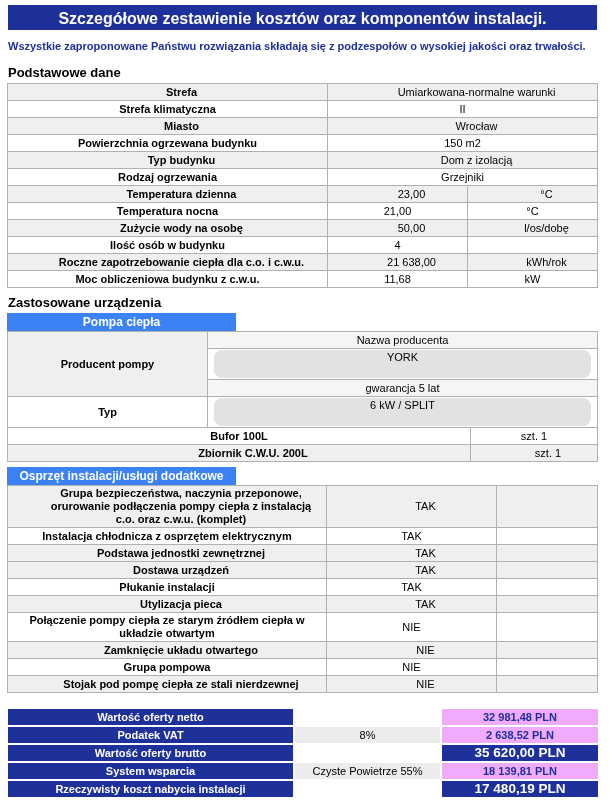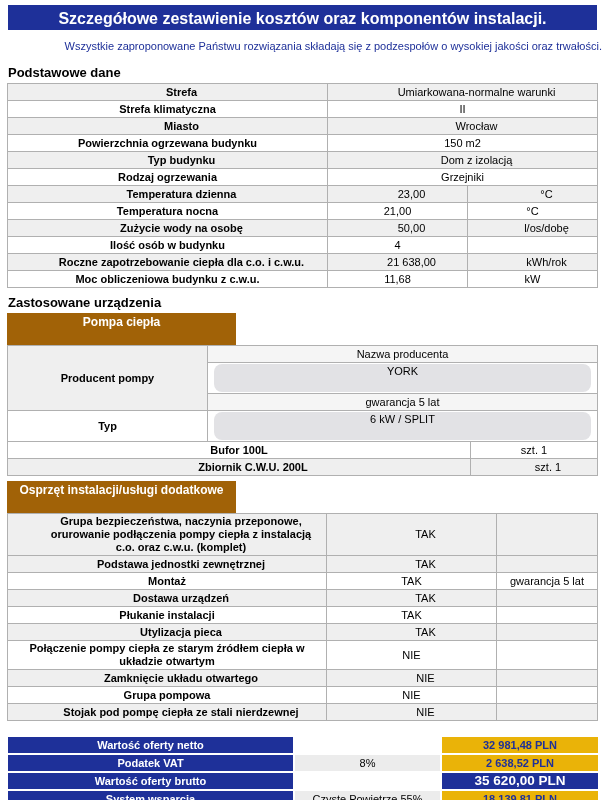--- a/index.html
+++ b/index.html
@@ -7,39 +7,39 @@
   body {
     width:610px; height:800px; background:#fff;
     font-family:"Liberation Sans","DejaVu Sans",sans-serif; color:#000;
     overflow:hidden;
   }
   .title-bar {
     margin:5px 13px 0 8px; height:25px; background:#1E3099; color:#fff;
     font-size:16px; font-weight:bold; text-align:center; line-height:27px;
   }
   .subtitle {
-    margin:10px 8px 0 8px; text-align:right; color:#1E3099;
-    font-weight:normal; font-size:11px;
+    margin:10px 8px 0 8px; text-align:left; color:#1E3099;
+    font-weight:bold; font-size:11px;
   }
   .sec-heading { margin:13px 0 3px 8px; font-size:13px; font-weight:bold; }
   .sec-heading.tight { margin-top:7px; }
 
   table.grid { border-collapse:collapse; margin-left:7px; table-layout:fixed; }
   table.grid td {
     border:1px solid #b0b0b0; font-size:11px; text-align:center;
     padding:1px 4px; height:17px; line-height:13px; overflow:hidden;
   }
   td.lbl { font-weight:bold; }
   tr.g td, td.g { background:#efefef;padding-left:32px; }
   td.soft { background:#f5f5f5; }
   td.h3 { height:46px; }
   td.h2 { height:31px; }
 
   .bar {
-    margin:3px 0 0 7px; width:229px; height:32px; background:#a16207;
+    margin:3px 0 0 7px; width:229px; height:18px; background:#3b82f6;
     color:#fff; font-weight:bold; font-size:12px; text-align:center;
     line-height:18px;
   }
   .bar.gap { margin-top:5px; }
 
   .pill {
     background:#e2e2e5; border-radius:8px; height:28px; line-height:14px;
     margin:0 2px; font-size:11px;
   }
 
@@ -47,21 +47,21 @@
     border-collapse:separate; border-spacing:2px; margin:14px 0 0 6px;
     table-layout:fixed;
   }
   table.summary td {
     font-size:11px; height:16px; text-align:center; padding:0 4px;
     line-height:16px; overflow:hidden;
   }
   td.sum-label { background:#1E3099; color:#fff; font-weight:bold; }
   td.sum-detail { background:#fff; }
   td.sum-detail.g2 { background:#ececec; }
-  td.sum-value { background:#eab308; color:#1E3099; font-weight:bold; }
+  td.sum-value { background:#f0abfc; color:#1E3099; font-weight:bold; }
   td.sum-value.hl { background:#1E3099; color:#fff; font-size:13.5px; }
 </style>
 </head>
 <body>
 
 <div class="title-bar">Szczegółowe zestawienie kosztów oraz komponentów instalacji.</div>
 <div class="subtitle">Wszystkie zaproponowane Państwu rozwiązania składają się z podzespołów o wysokiej jakości oraz trwałości.</div>
 
 <div class="sec-heading">Podstawowe dane</div>
 <table class="grid">
@@ -172,29 +172,29 @@
       <col style="width:319px">
       <col style="width:170px">
       <col style="width:101px">
     </colgroup>
   <tbody>
     <tr class="g">
         <td class="lbl h3">Grupa bezpieczeństwa, naczynia przeponowe, orurowanie podłączenia pompy ciepła z instalacją c.o. oraz c.w.u. (komplet)</td>
         <td>TAK</td>
         <td></td>
       </tr>
+    <tr>
+        <td class="lbl">Instalacja chłodnicza z osprzętem elektrycznym</td>
+        <td>TAK</td>
+        <td></td>
+      </tr>
     <tr class="g">
         <td class="lbl">Podstawa jednostki zewnętrznej</td>
         <td>TAK</td>
         <td></td>
-      </tr>
-    <tr>
-        <td class="lbl">Montaż</td>
-        <td>TAK</td>
-        <td>gwarancja 5 lat</td>
       </tr>
     <tr class="g">
         <td class="lbl">Dostawa urządzeń</td>
         <td>TAK</td>
         <td></td>
       </tr>
     <tr>
         <td class="lbl">Płukanie instalacji</td>
         <td>TAK</td>
         <td></td>

